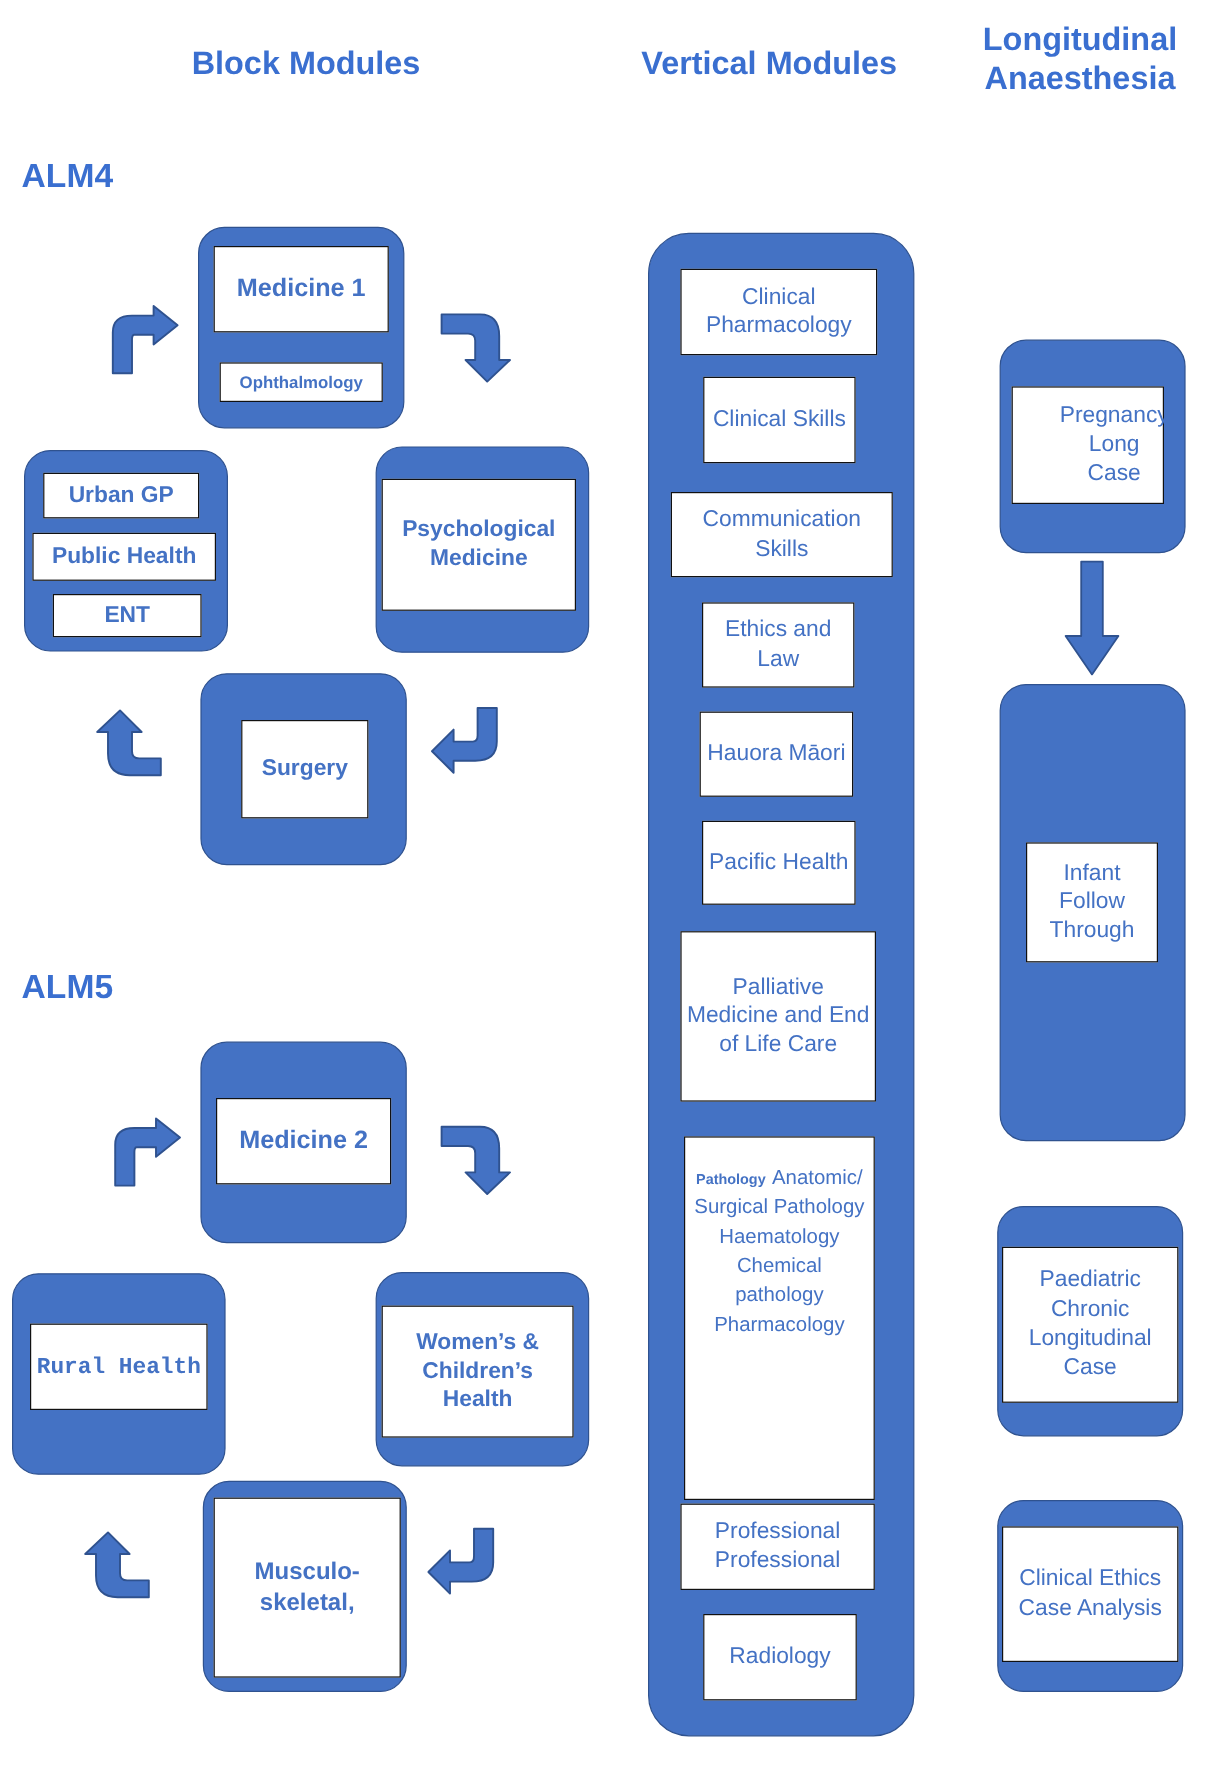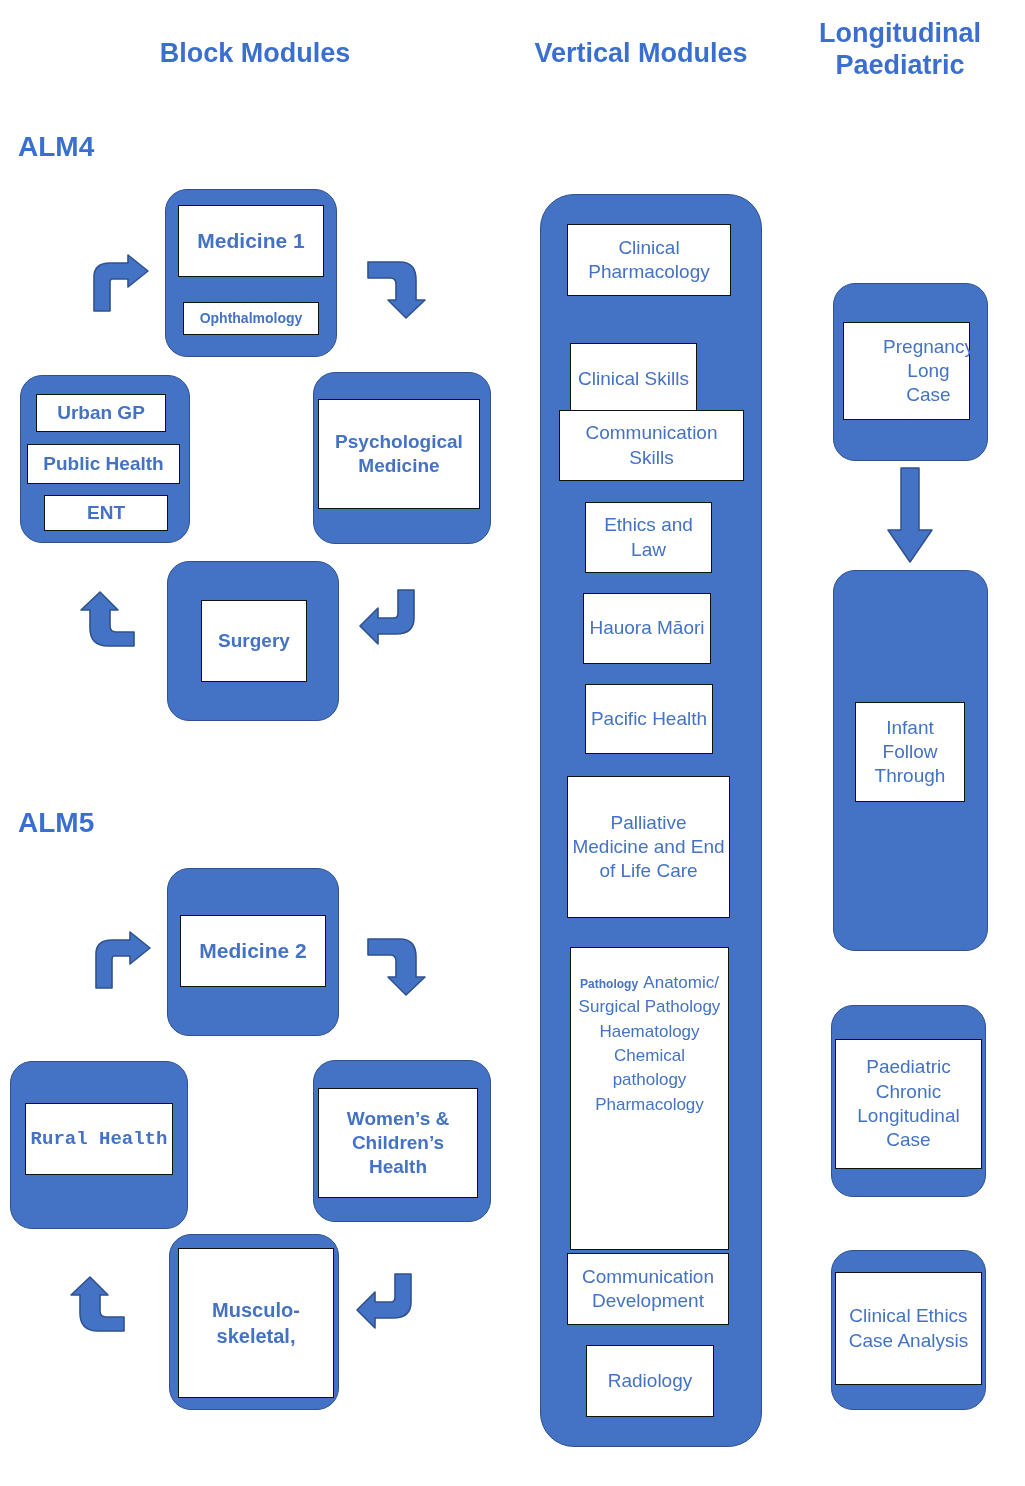--- a/index.html
+++ b/index.html
@@ -89,21 +89,21 @@
 </style>
 </head>
 <body>
 
 <div class="col-head" style="left:155px; top:38px; width:200px;">Block Modules</div>
 
 <div class="col-head" style="left:525px; top:38px; width:232px;">Vertical Modules</div>
 
 <div class="col-head" style="left:795px; top:18px; width:210px;">
   <div>Longitudinal</div>
-  <div>Paediatric</div>
+  <div>Anaesthesia</div>
 </div>
 
 <div class="stage-label" style="left:18px; top:131px;">ALM4</div>
 <div class="stage-label" style="left:18px; top:807px;">ALM5</div>
 
 <div class="blk" style="left:165px; top:189px; width:172px; height:168px;"></div>
 <div class="wbox bold" style="left:178px; top:205px; width:146px; height:72px; font-size:21px;">Medicine 1</div>
 <div class="wbox sm" style="left:183px; top:302px; width:136px; height:33px;">Ophthalmology</div>
 
 <div class="blk" style="left:20px; top:375px; width:170px; height:168px;"></div>
@@ -175,38 +175,38 @@
 
 <div class="arrow" style="left:355px; top:1272px;">
   <svg width="62" height="60" viewBox="0 0 62 60">
     <path d="M56,2 L56,30 Q56,46 38,46 L20,46 L20,56 L2,38 L20,20 L20,30 L36,30 Q40,30 40,25 L40,2 Z" fill="#4472C4" stroke="#2F528F" stroke-width="1.6" stroke-linejoin="round"></path>
   </svg>
 </div>
 
 <div class="blk pill" style="left:540px; top:194px; width:222px; height:1253px;"></div>
 
 <div class="wbox vm" style="left:567px; top:224px; width:164px; height:72px;">Clinical Pharmacology</div>
-<div class="wbox vm" style="left:570px; top:314px; width:127px; height:72px;margin-top:29px;">Clinical Skills</div>
+<div class="wbox vm" style="left:586px; top:314px; width:127px; height:72px;">Clinical Skills</div>
 <div class="wbox vm" style="left:559px; top:410px; width:185px; height:71px;">Communication Skills</div>
 <div class="wbox vm" style="left:585px; top:502px; width:127px; height:71px;">Ethics and Law</div>
 <div class="wbox vm" style="left:583px; top:593px; width:128px; height:71px;">Hauora Māori</div>
 <div class="wbox vm" style="left:585px; top:684px; width:128px; height:70px;">Pacific Health</div>
 <div class="wbox vm" style="left:567px; top:776px; width:163px; height:142px;">Palliative Medicine and End of Life Care</div>
 
 <div class="wbox vm" style="left:570px; top:947px; width:159px; height:303px; align-items:flex-start; padding-top:22px;">
   <span class="path-inner">
     <span class="path-title">Pathology</span>
     <span class="path-item">Anatomic/ Surgical Pathology</span>
     <span class="path-item">Haematology</span>
     <span class="path-item">Chemical pathology</span>
     <span class="path-item">Pharmacology</span>
   </span>
 </div>
 
-<div class="wbox vm" style="left:567px; top:1253px; width:162px; height:72px;">Communication Development</div>
+<div class="wbox vm" style="left:567px; top:1253px; width:162px; height:72px;">Professional Professional</div>
 <div class="wbox vm" style="left:586px; top:1345px; width:128px; height:72px;">Radiology</div>
 
 <div class="blk" style="left:833px; top:283px; width:155px; height:178px;"></div>
 <div class="wbox vm" style="left:843px; top:322px; width:127px; height:98px;padding-left:48px;">Pregnancy Long Case</div>
 
 <div class="arrow" style="left:885px; top:468px;">
   <svg width="50" height="96" viewBox="0 0 50 96">
     <path d="M16,0 L34,0 L34,62 L47,62 L25,94 L3,62 L16,62 Z" fill="#4472C4" stroke="#2F528F" stroke-width="1.5" stroke-linejoin="round"></path>
   </svg>
 </div>

